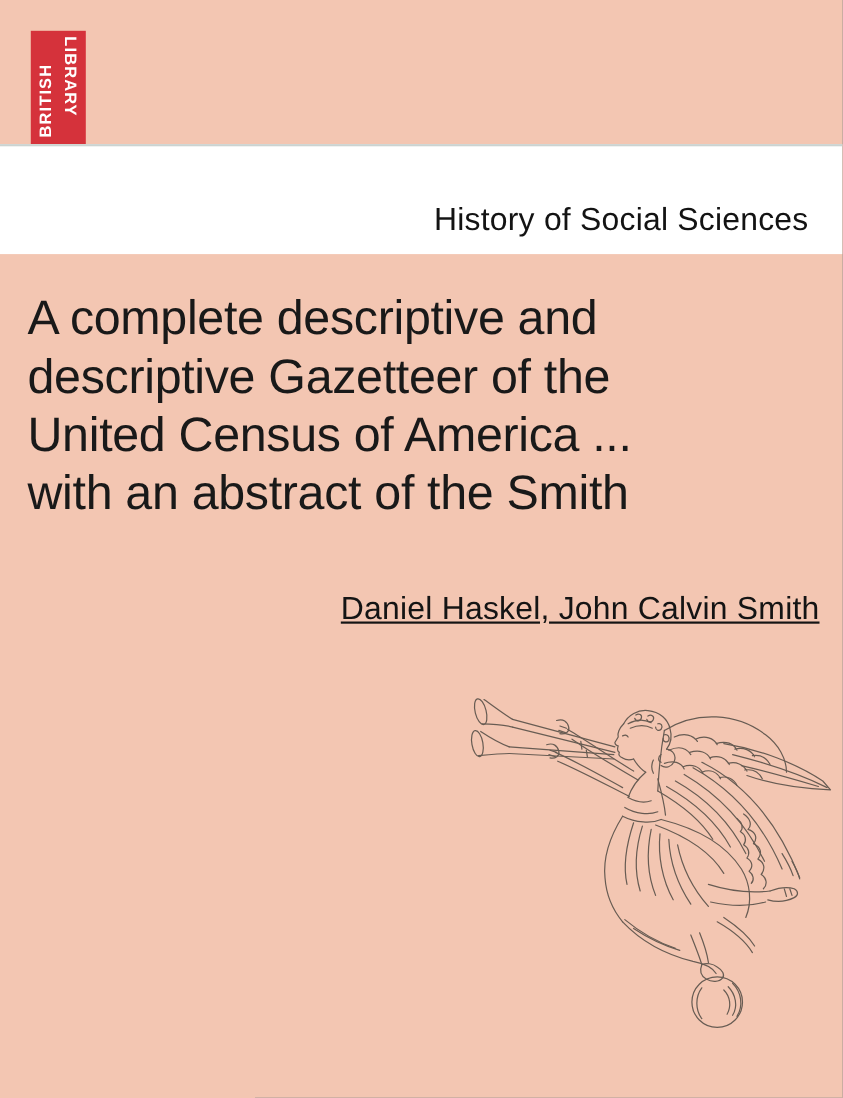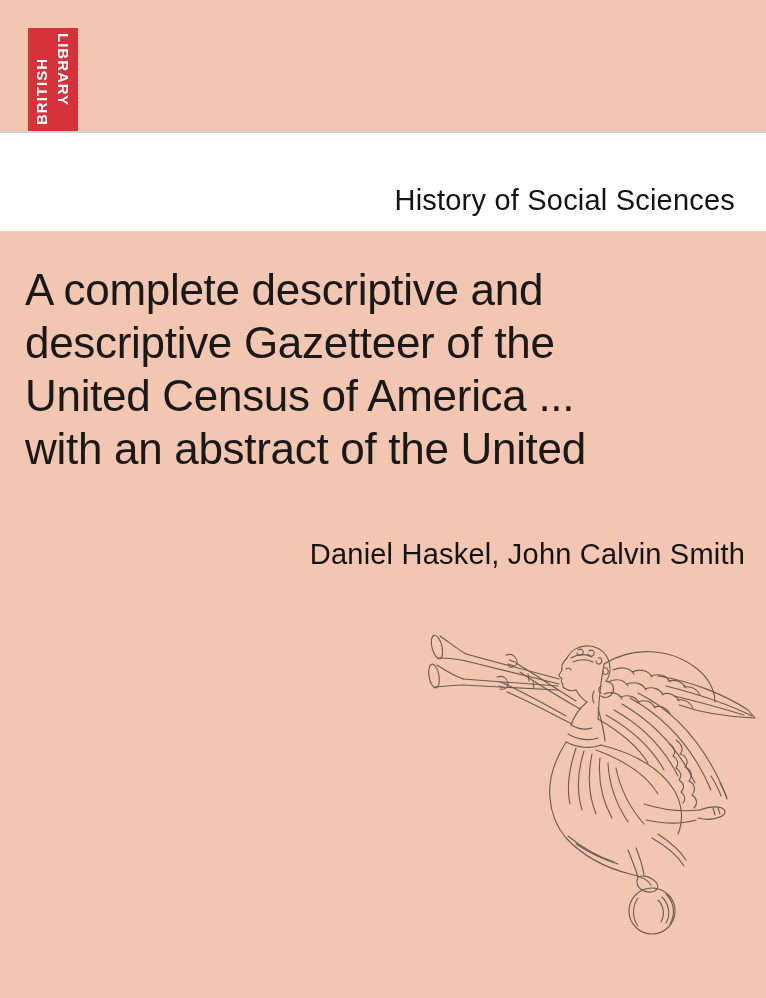--- a/index.html
+++ b/index.html
@@ -31,20 +31,21 @@
   }
   
   .book-title {
     position:absolute; left:25px; top:247px; width:720px;
     font-size:44px; line-height:53px; letter-spacing:-0.3px; color:#191919;margin-top:16px;
   }
   
   .authors-line {
     position:absolute; right:21px; top:538px; font-size:29px; color:#141414;
     letter-spacing:0.2px;
+    text-decoration:underline;
   }
   
   .illustration { position:absolute; left:408px; top:598px; }
 </style>
 </head>
 <body>
 
 <div class="cover" style="background-color: rgb(243, 198, 178);">
 
   <div class="bl-logo" style="background-color: rgb(213, 50, 59);">
@@ -53,21 +54,21 @@
   </div>
 
   <div class="series-band" style="background-color: rgb(255, 255, 255);">
     <div class="series-label" style="color: rgb(19, 19, 19);">History of Social Sciences</div>
   </div>
 
   <div class="book-title">
     <div>A complete descriptive and</div>
     <div>descriptive Gazetteer of the</div>
     <div>United Census of America ...</div>
-    <div>with an abstract of the United</div>
+    <div>with an abstract of the Smith</div>
   </div>
 
   <div class="authors-line">Daniel Haskel, John Calvin Smith</div>
 
   <svg class="illustration" width="352" height="352" viewBox="0 0 352 352" aria-hidden="true">
     <g fill="none" stroke="#5c534b" stroke-width="1.1" stroke-linecap="round" stroke-linejoin="round" opacity="0.92" style="stroke: rgb(92, 83, 75);">
 
       <g>
         <ellipse cx="29" cy="49" rx="5" ry="12" transform="rotate(-14 29 49)"></ellipse>
         <path d="M 32 38 C 42 45 51 52 58 56"></path>

